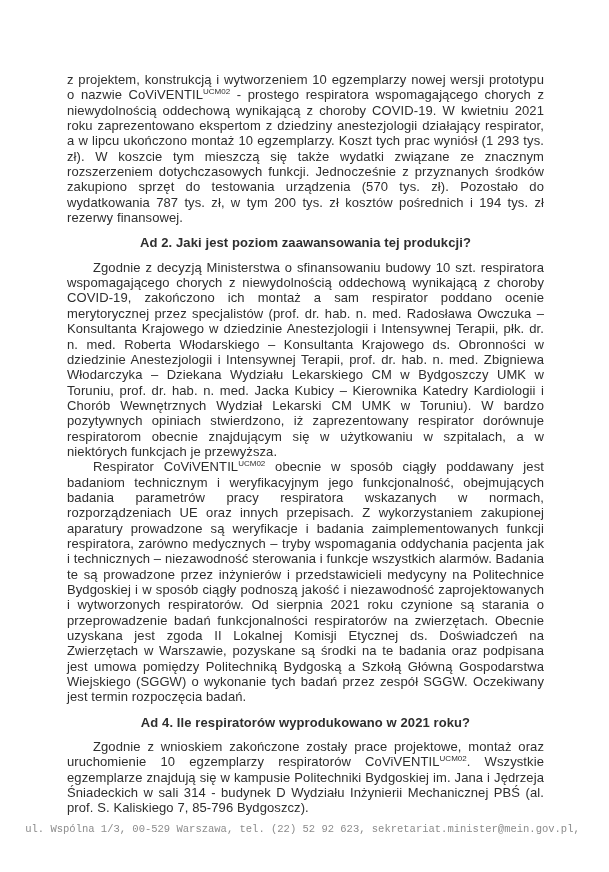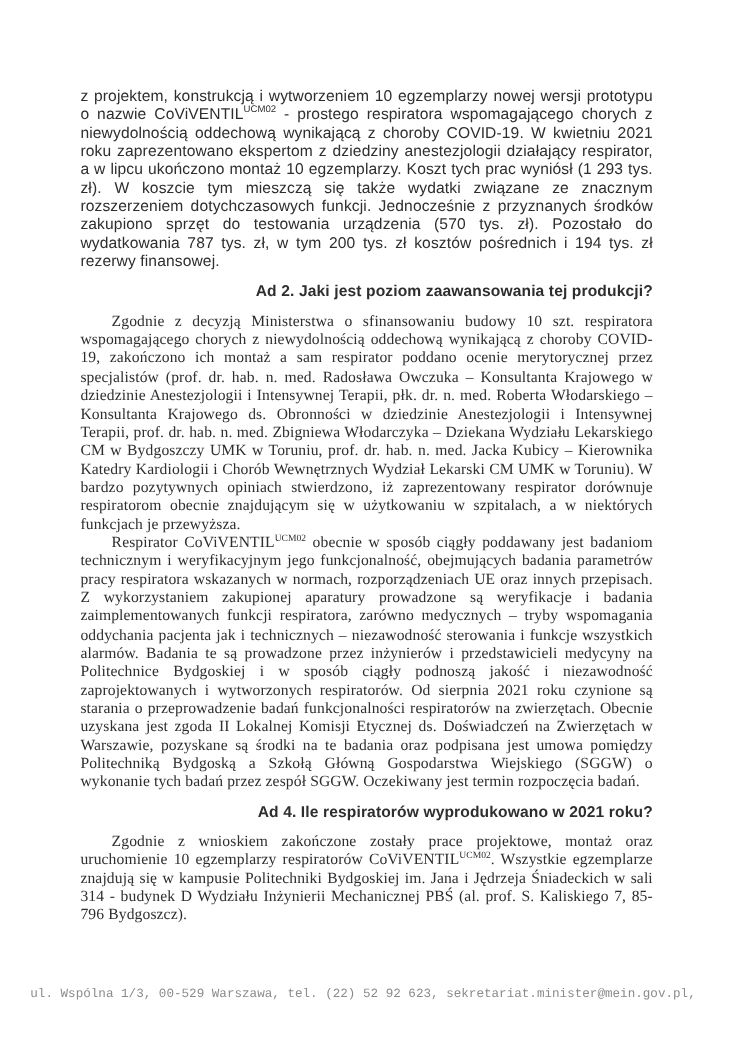--- a/index.html
+++ b/index.html
@@ -27,25 +27,25 @@
     left: 67px;
     top: 72px;
     width: 477px;
     color: var(--ink);
     font-size: 13px;
     line-height: 15.35px;
     text-align: justify;
     letter-spacing: 0.1px;
   }
   .para { margin: 0; }
-  .para.indent { text-indent: 26px; font-family: Liberation Serif, serif; }
+  .para.indent { text-indent: 26px; }
   .heading {
     margin: 10px 0 9px 0;
     font-weight: 700;
-    text-align: right;
+    text-align: center;
   }
   sup.ucm {
     font-size: 8px;
     line-height: 0;
     vertical-align: super;
     letter-spacing: 0;
   }
   .footer {
     position: absolute;
     left: 0;

